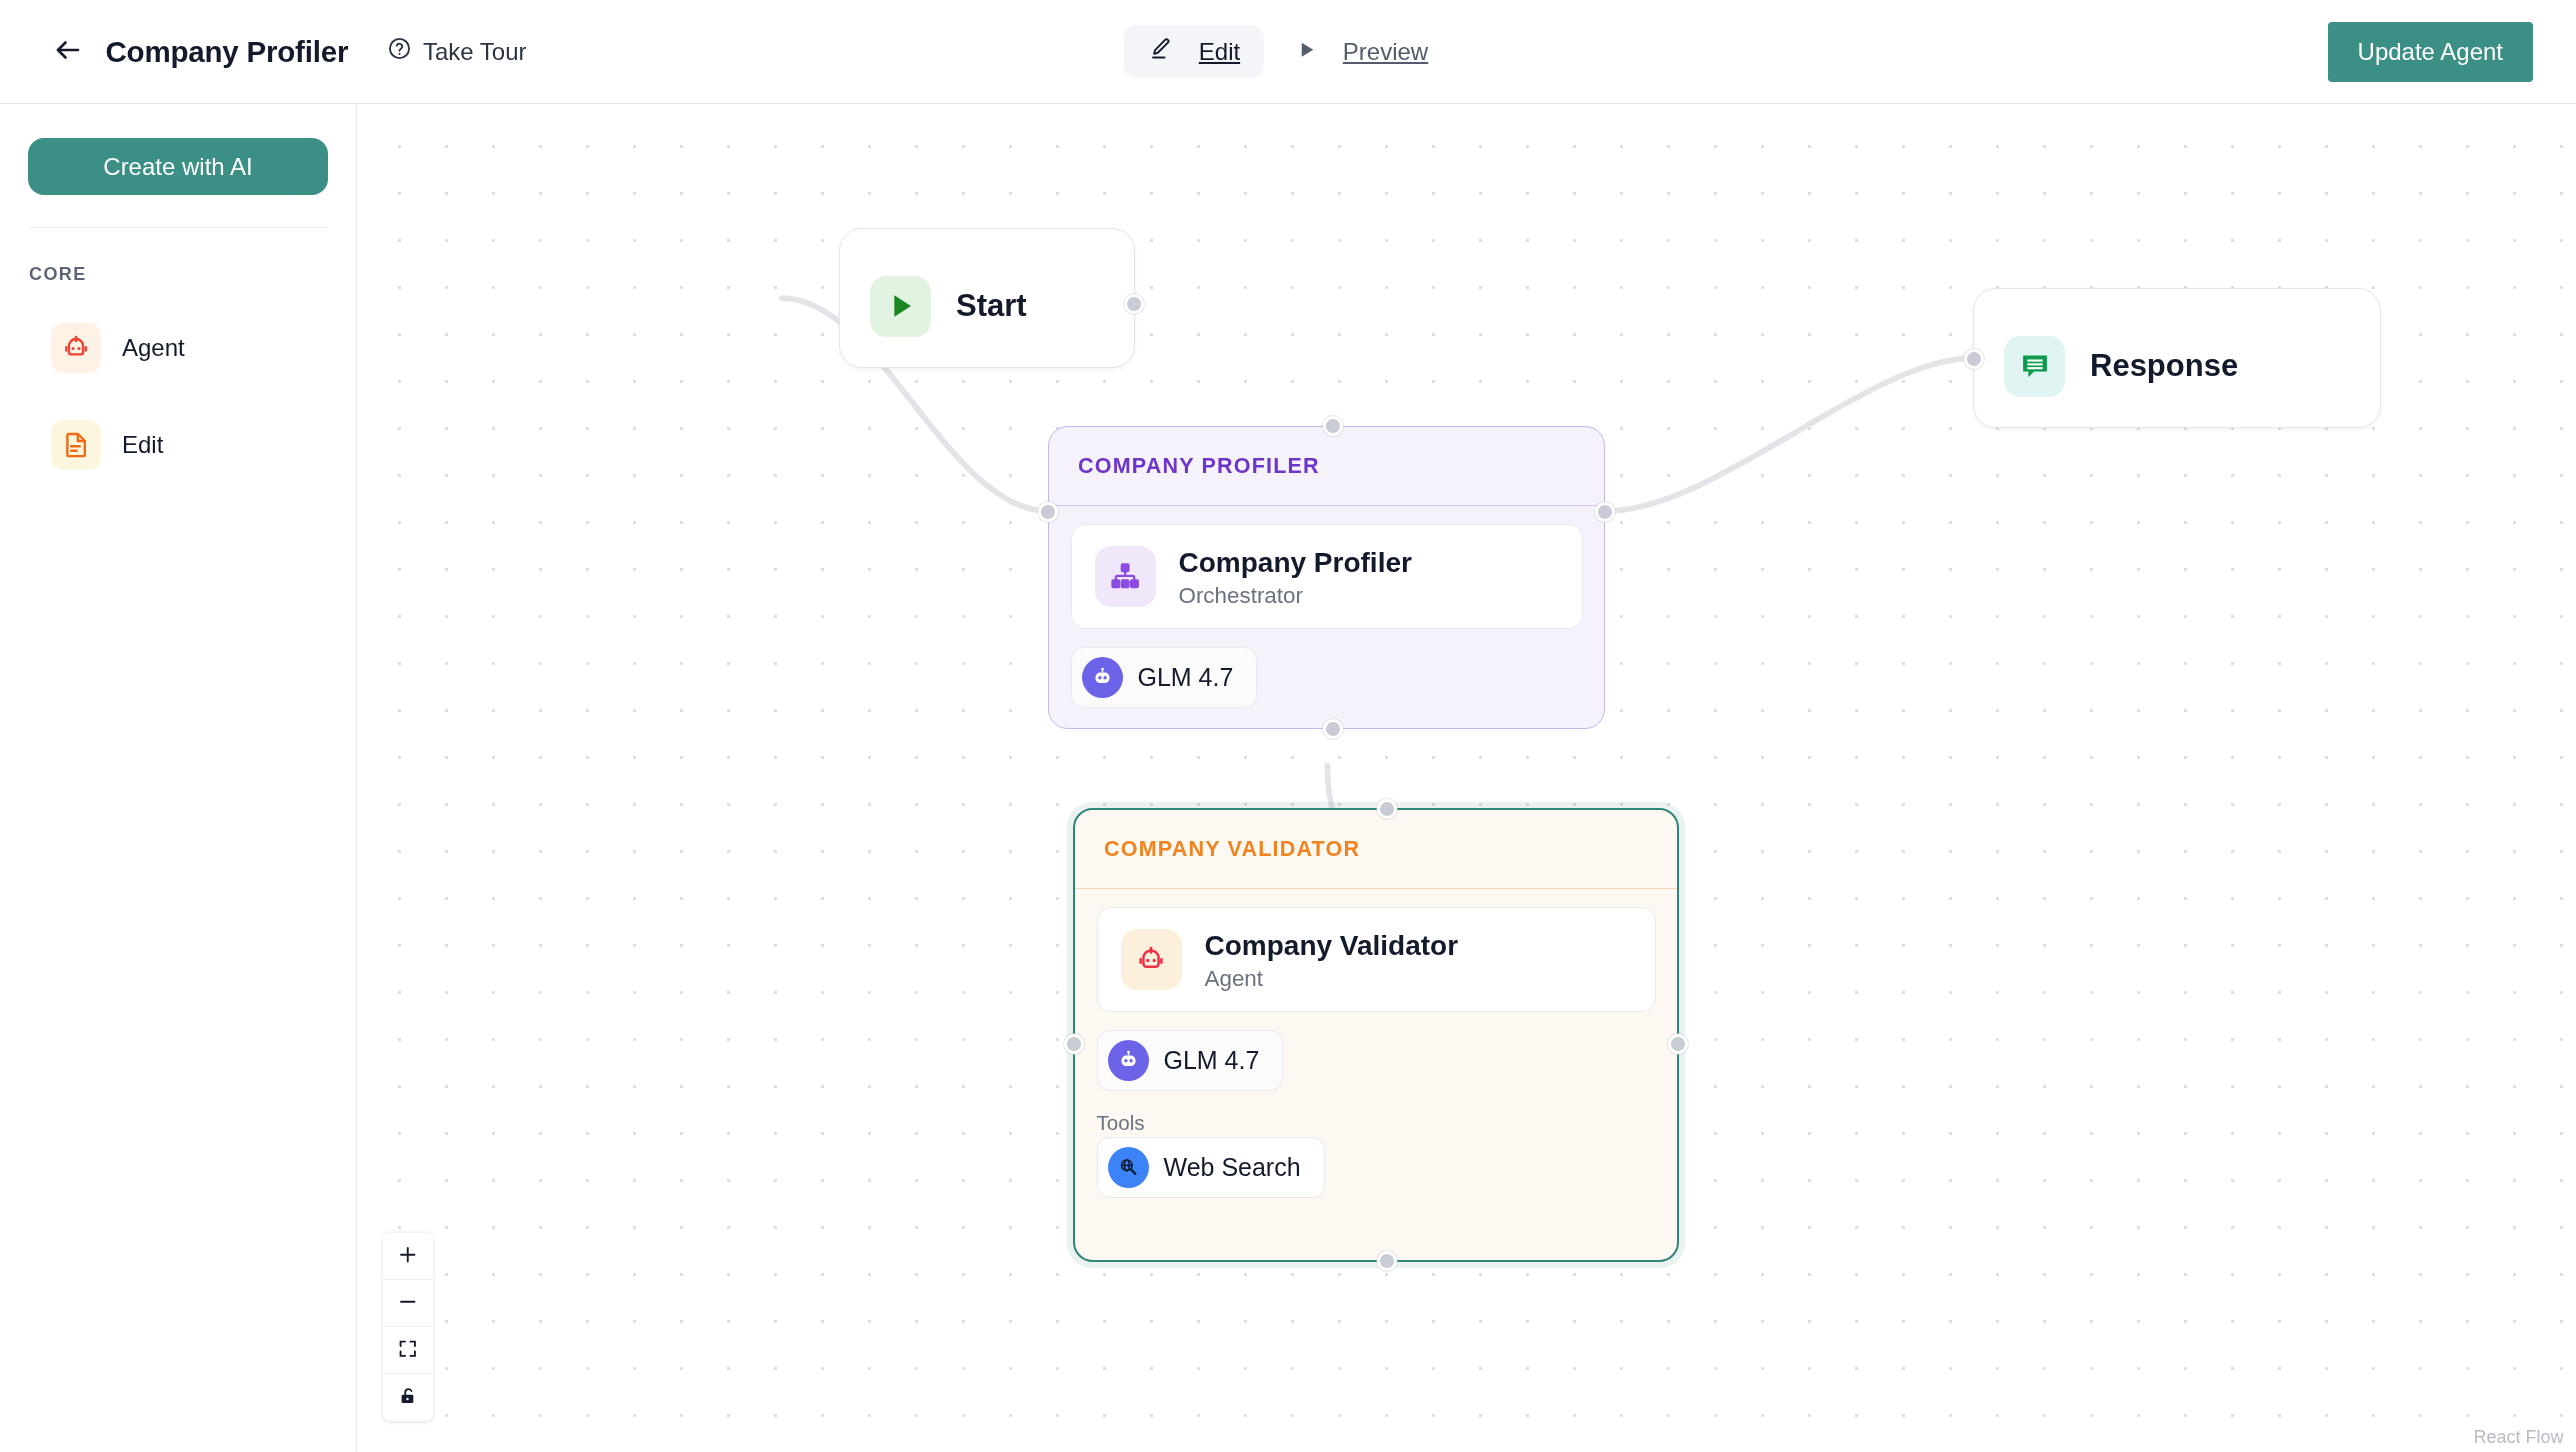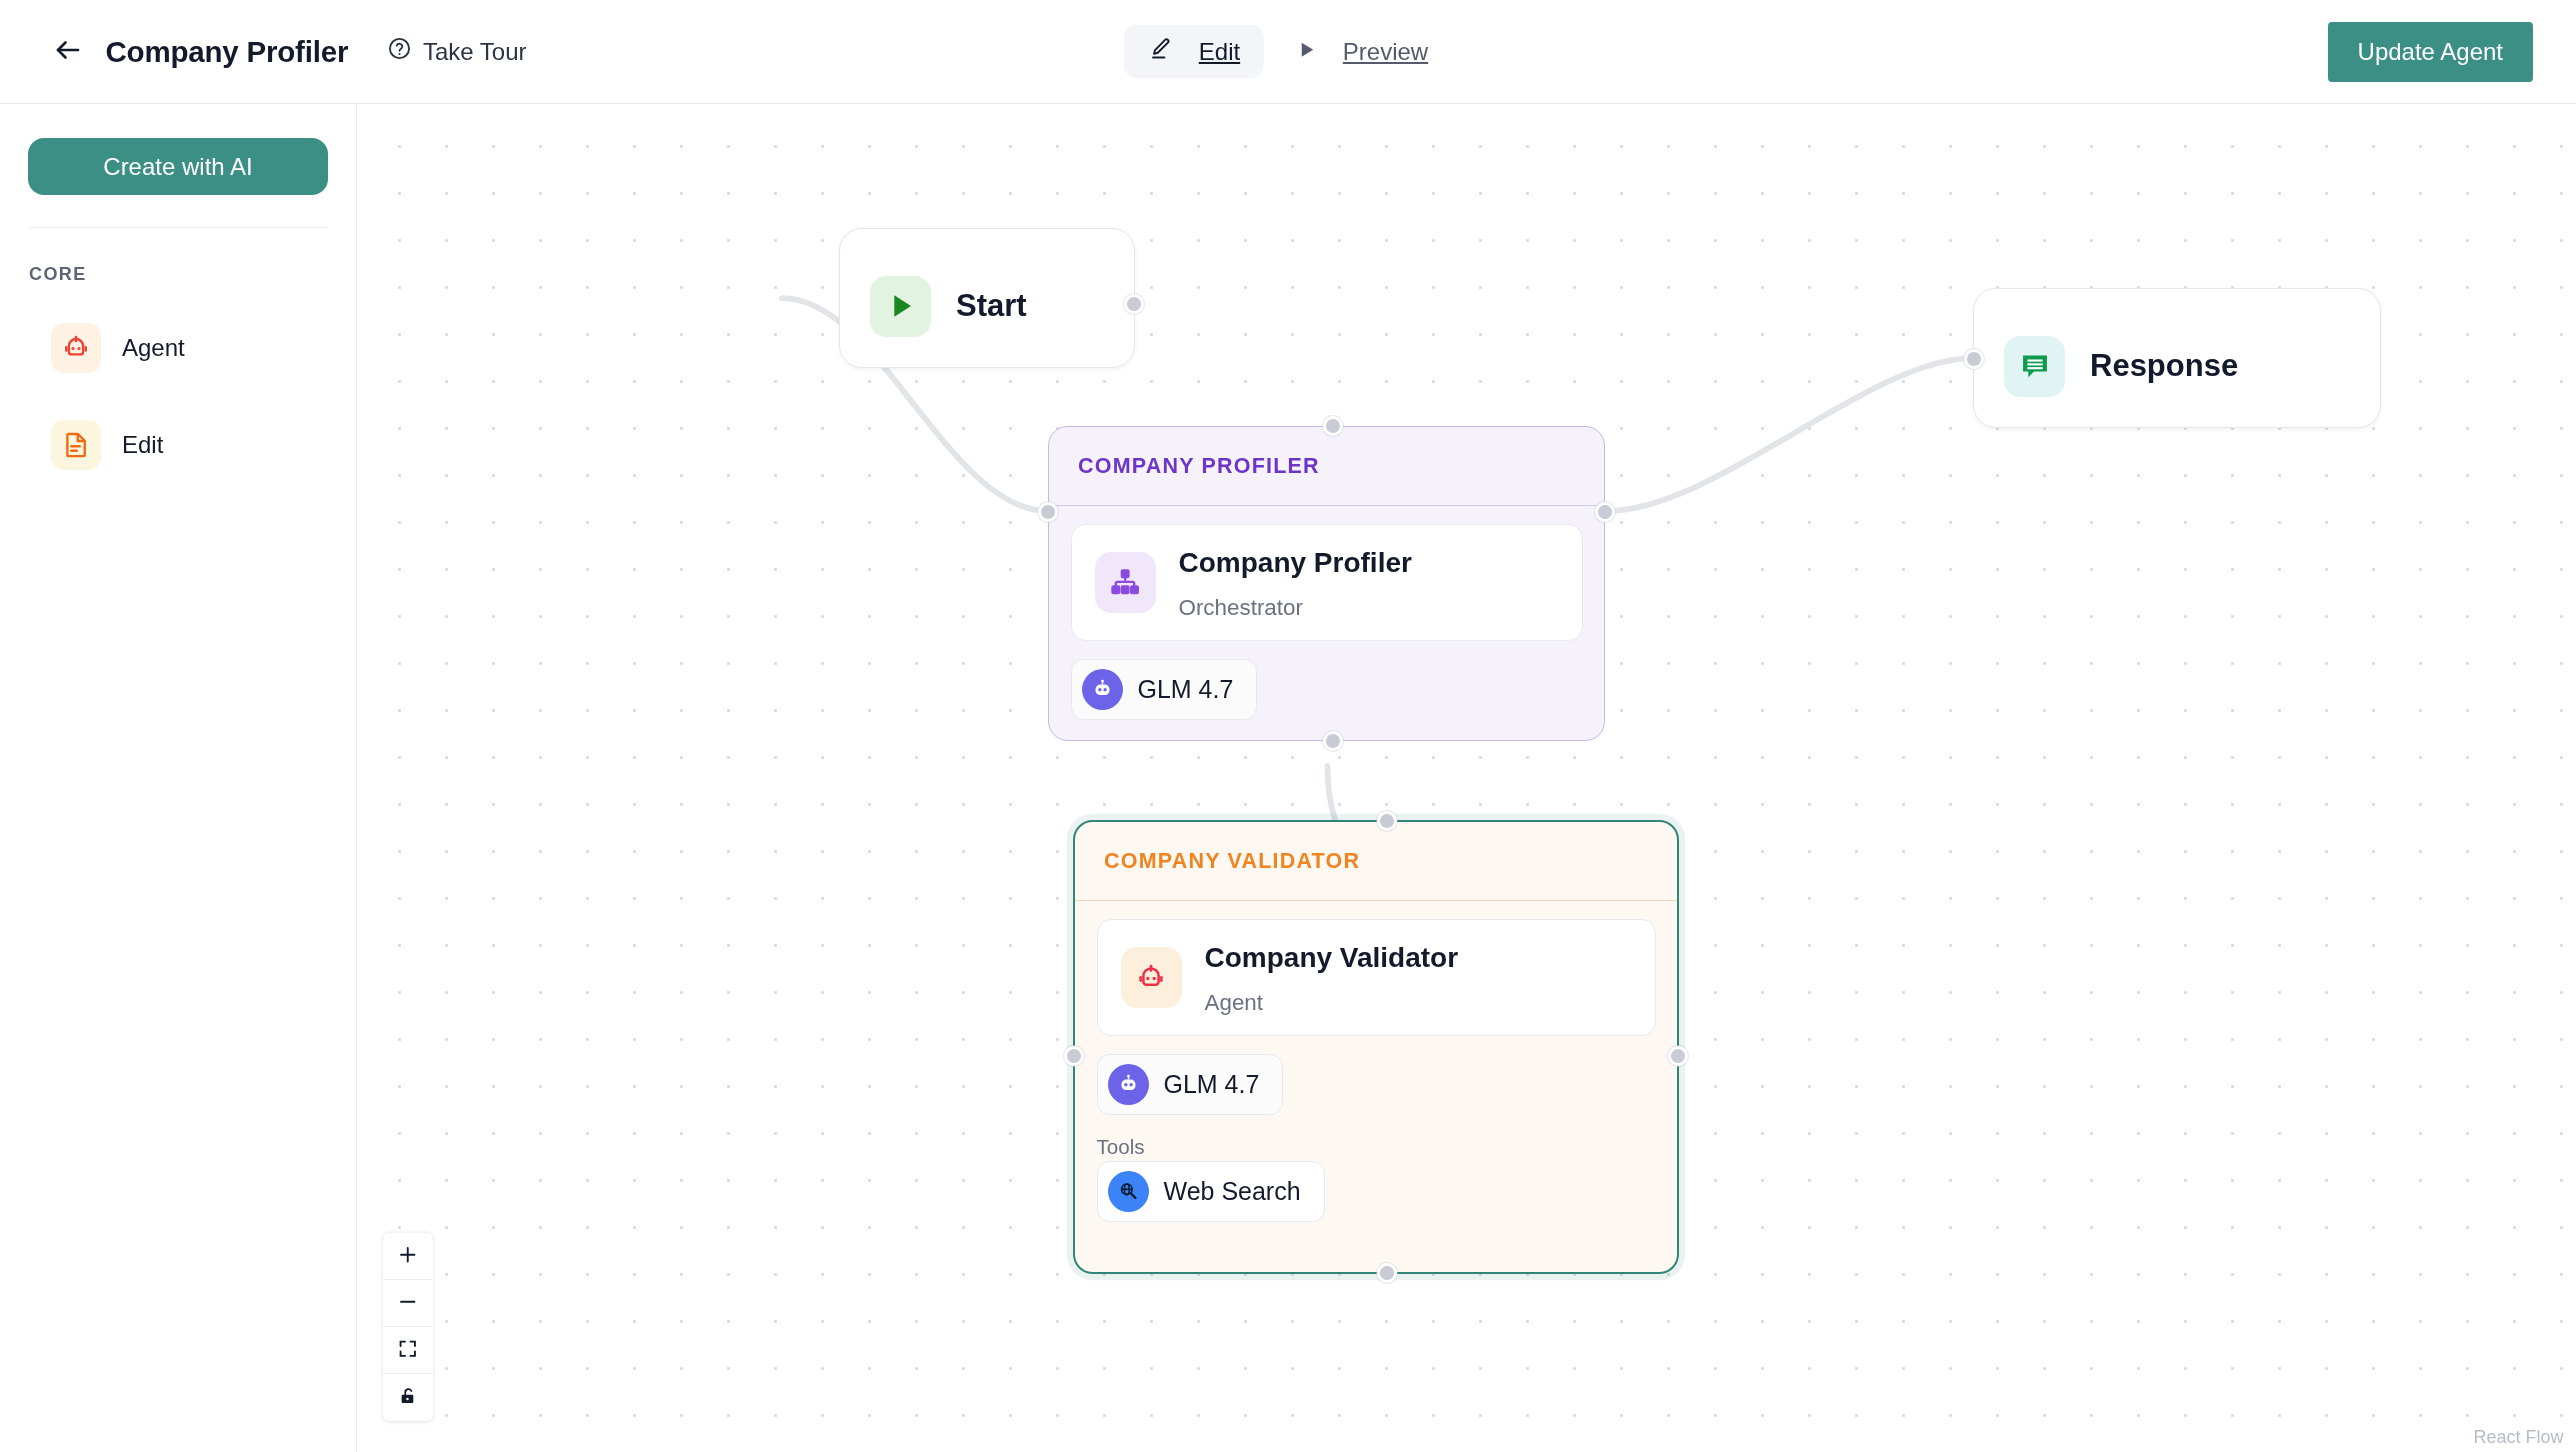--- a/index.html
+++ b/index.html
@@ -115,21 +115,21 @@
   }
   .group-profiler .group-head { color: #6d35c9; border-bottom: 0.9px solid #d3c4f0; }
   .group-validator .group-head { color: #ef8421; border-bottom: 0.9px solid #f5d5b0; }
   .group-body { padding: 18px 21.5px 19.7px; }
 
   .inner-card {
     background: #ffffff; border: 0.9px solid #e8e9ee; border-radius: 14.3px;
     display: flex; align-items: center; gap: 23px; padding: 19.7px 23px;
   }
   .inner-title { font-size: 28px; font-weight: bold; color: #131a2b; line-height: 1.25; }
-  .inner-sub { font-size: 22.4px; color: #6a7181; margin-top: 15px; }
+  .inner-sub { font-size: 22.4px; color: #6a7181; margin-top: 3px; }
 
   .chip {
     display: inline-flex; align-items: center; gap: 14.3px;
     background: #fbfbfc; border: 0.9px solid #e8e9ee; border-radius: 12.5px;
     padding: 9px 23px 9px 10.7px; margin-top: 18px; cursor: pointer;
   }
   .chip-avatar {
     width: 41px; height: 41px; border-radius: 50%;
     display: flex; align-items: center; justify-content: center; flex: 0 0 auto;
   }

